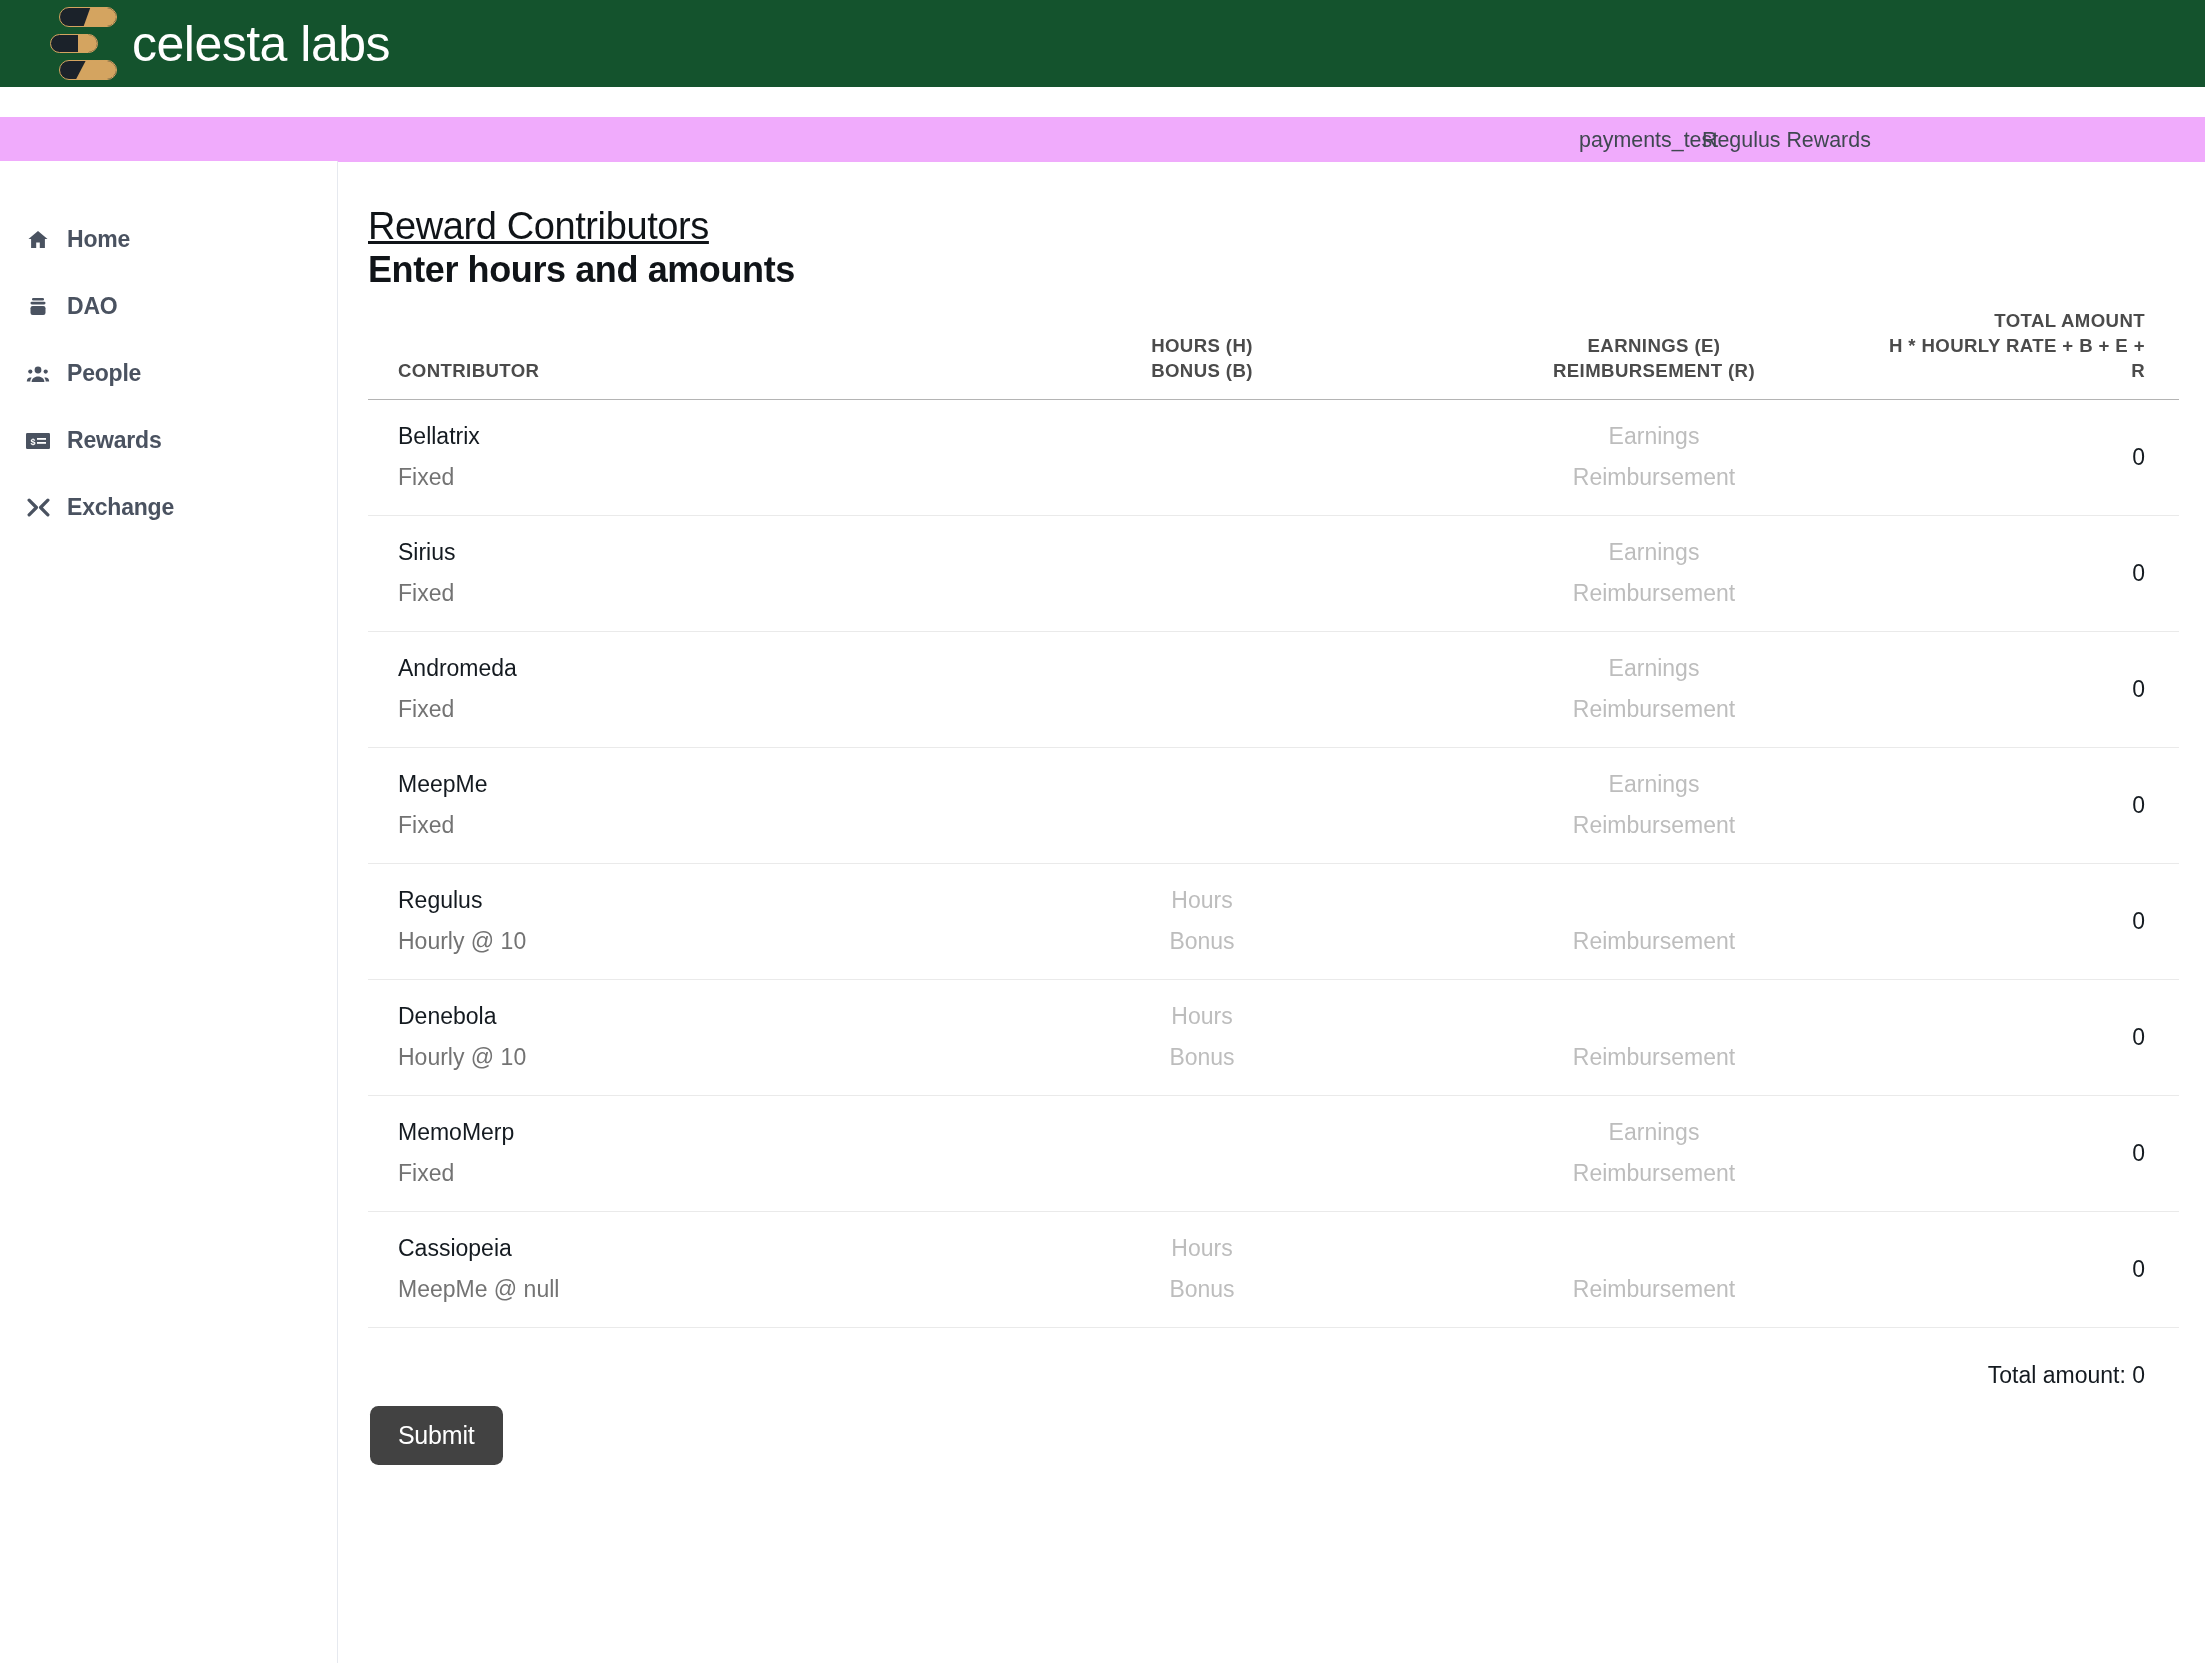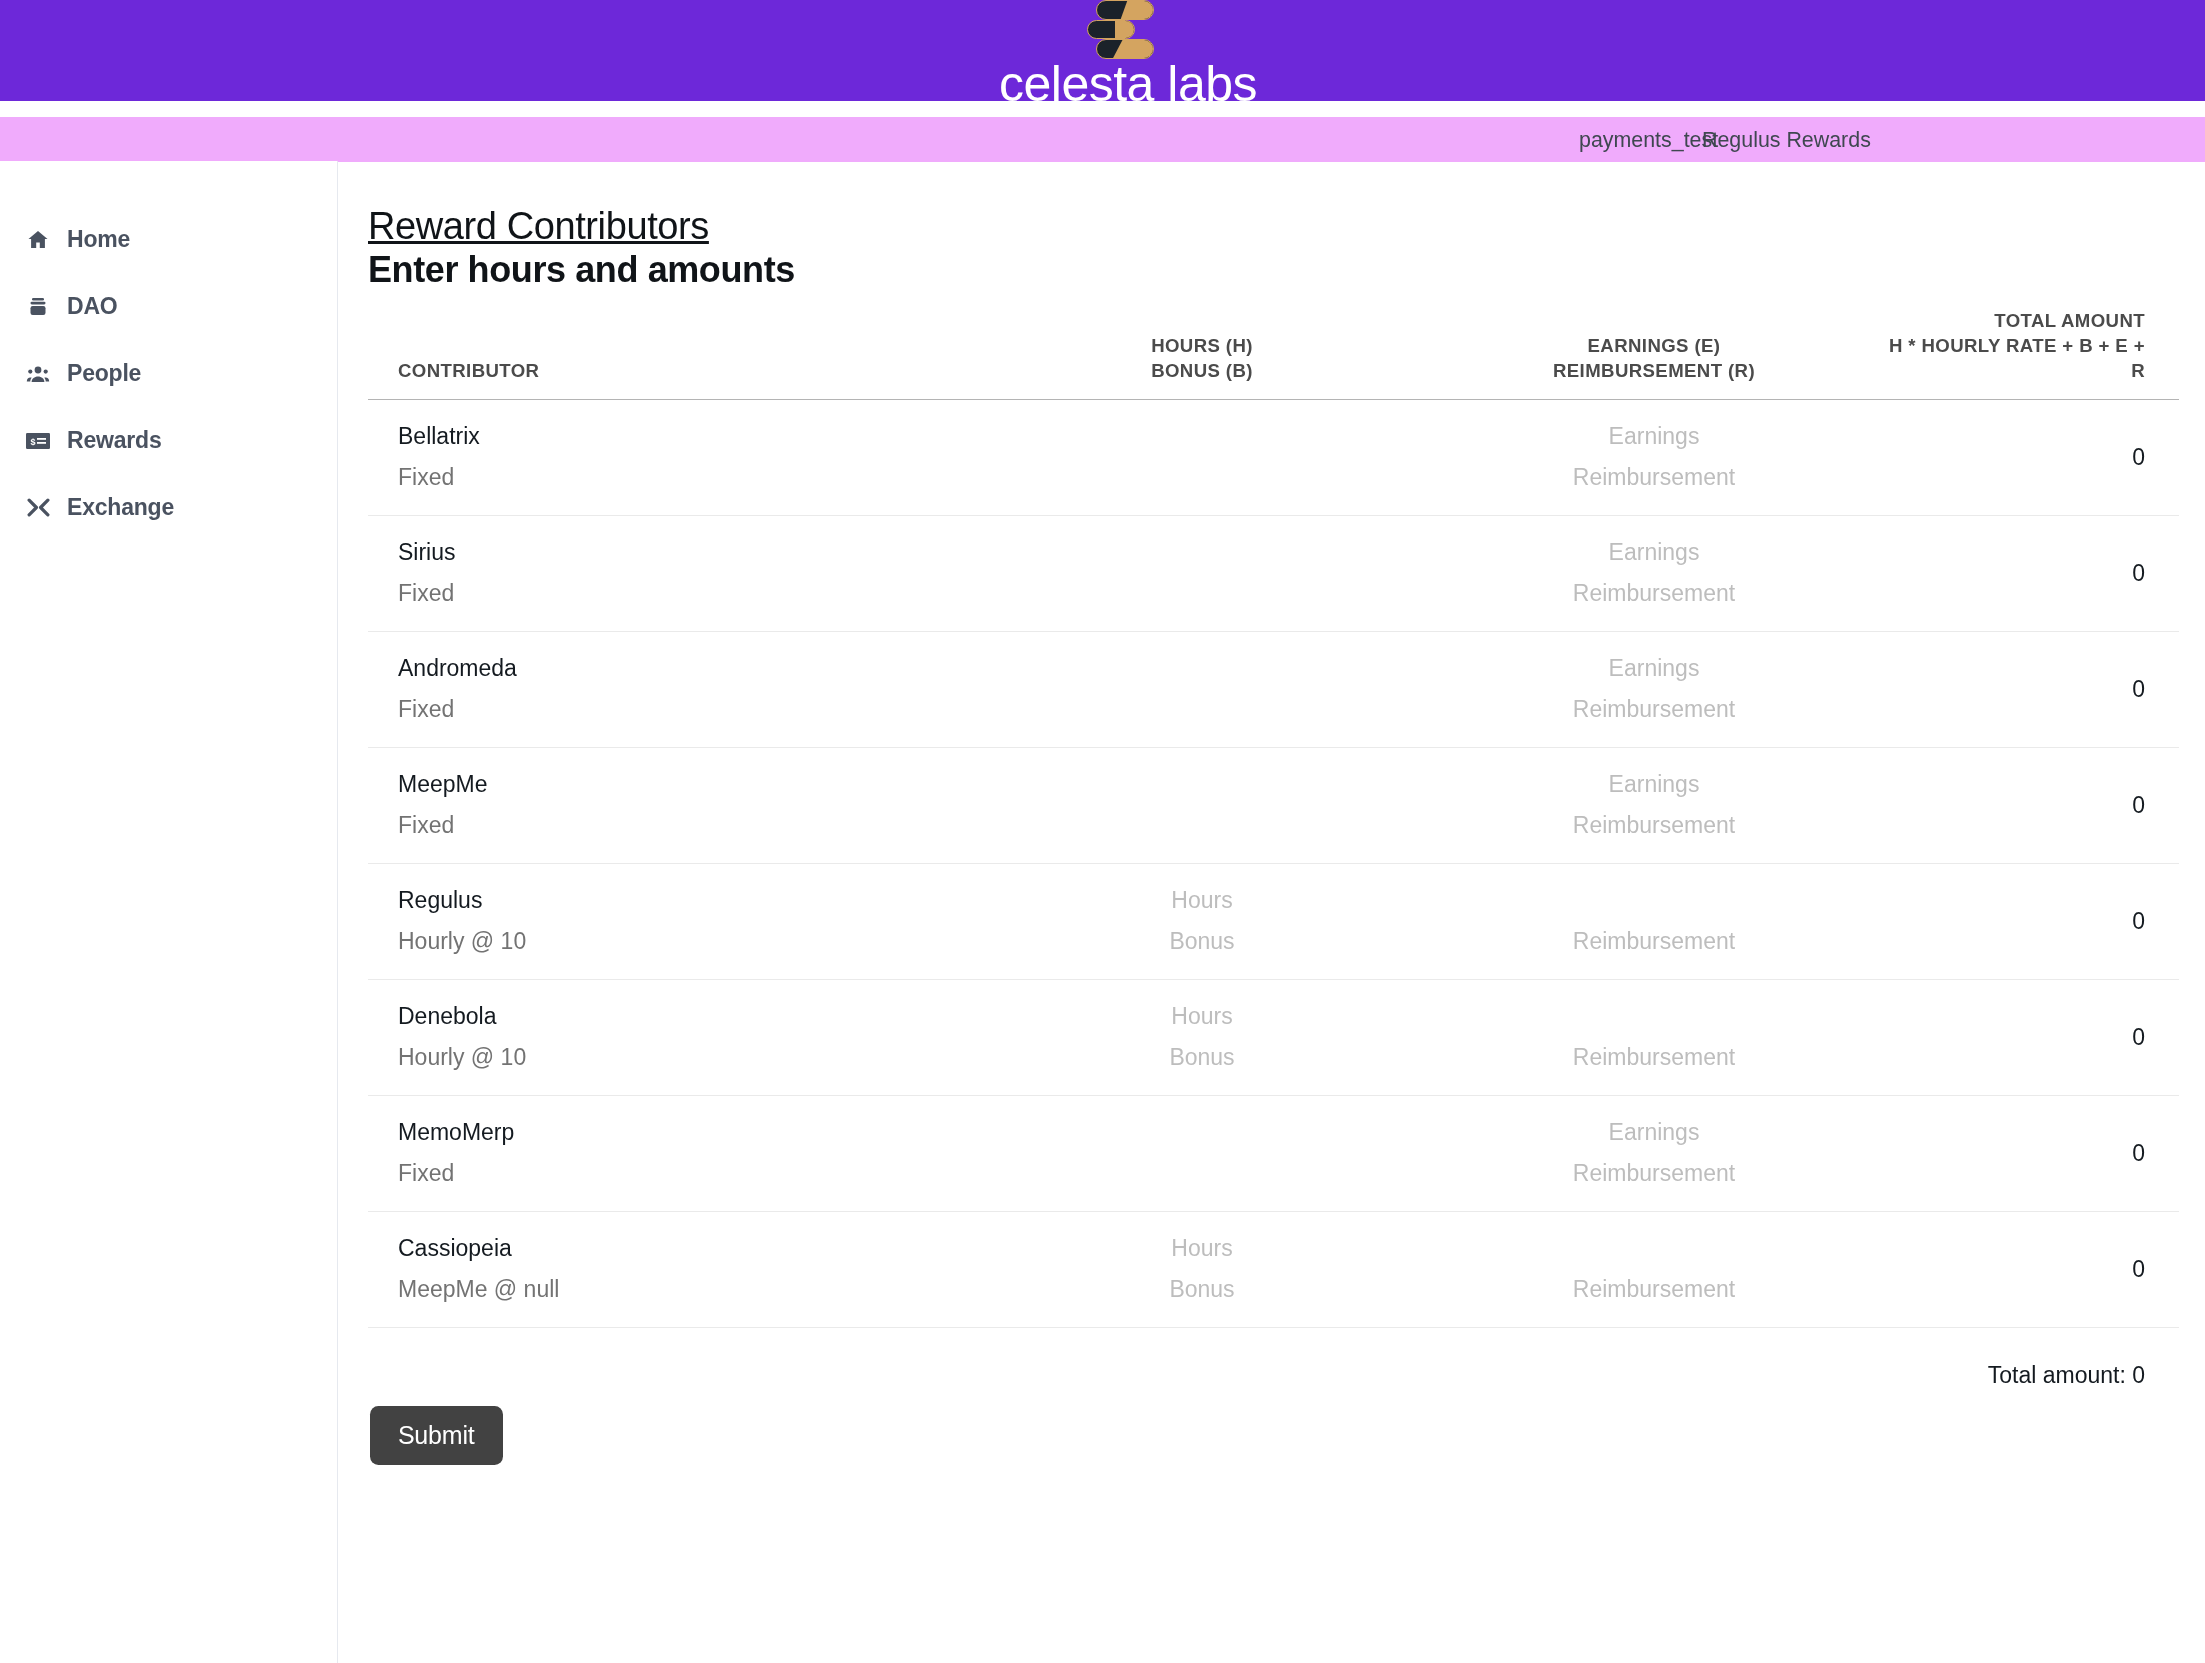--- a/index.html
+++ b/index.html
@@ -10,26 +10,25 @@
     font-family: "Liberation Sans", sans-serif;
     overflow: hidden;
   }
   body { position: relative; }
 
   
   .topbar {
     position: absolute;
     top: 0; left: 0;
     width: 2206px;
-    height: 101px;
-    background: #6d28d9;
+    height: 87px;
+    background: #14532d;
     display: flex;
     align-items: center;
     padding-left: 50px;
-    flex-direction: column;
   }
   .logo-mark {
     width: 58px;
     height: 73px;
     display: flex;
     flex-direction: column;
     justify-content: space-between;
     margin-right: 24px;
   }
   .logo-bar {

